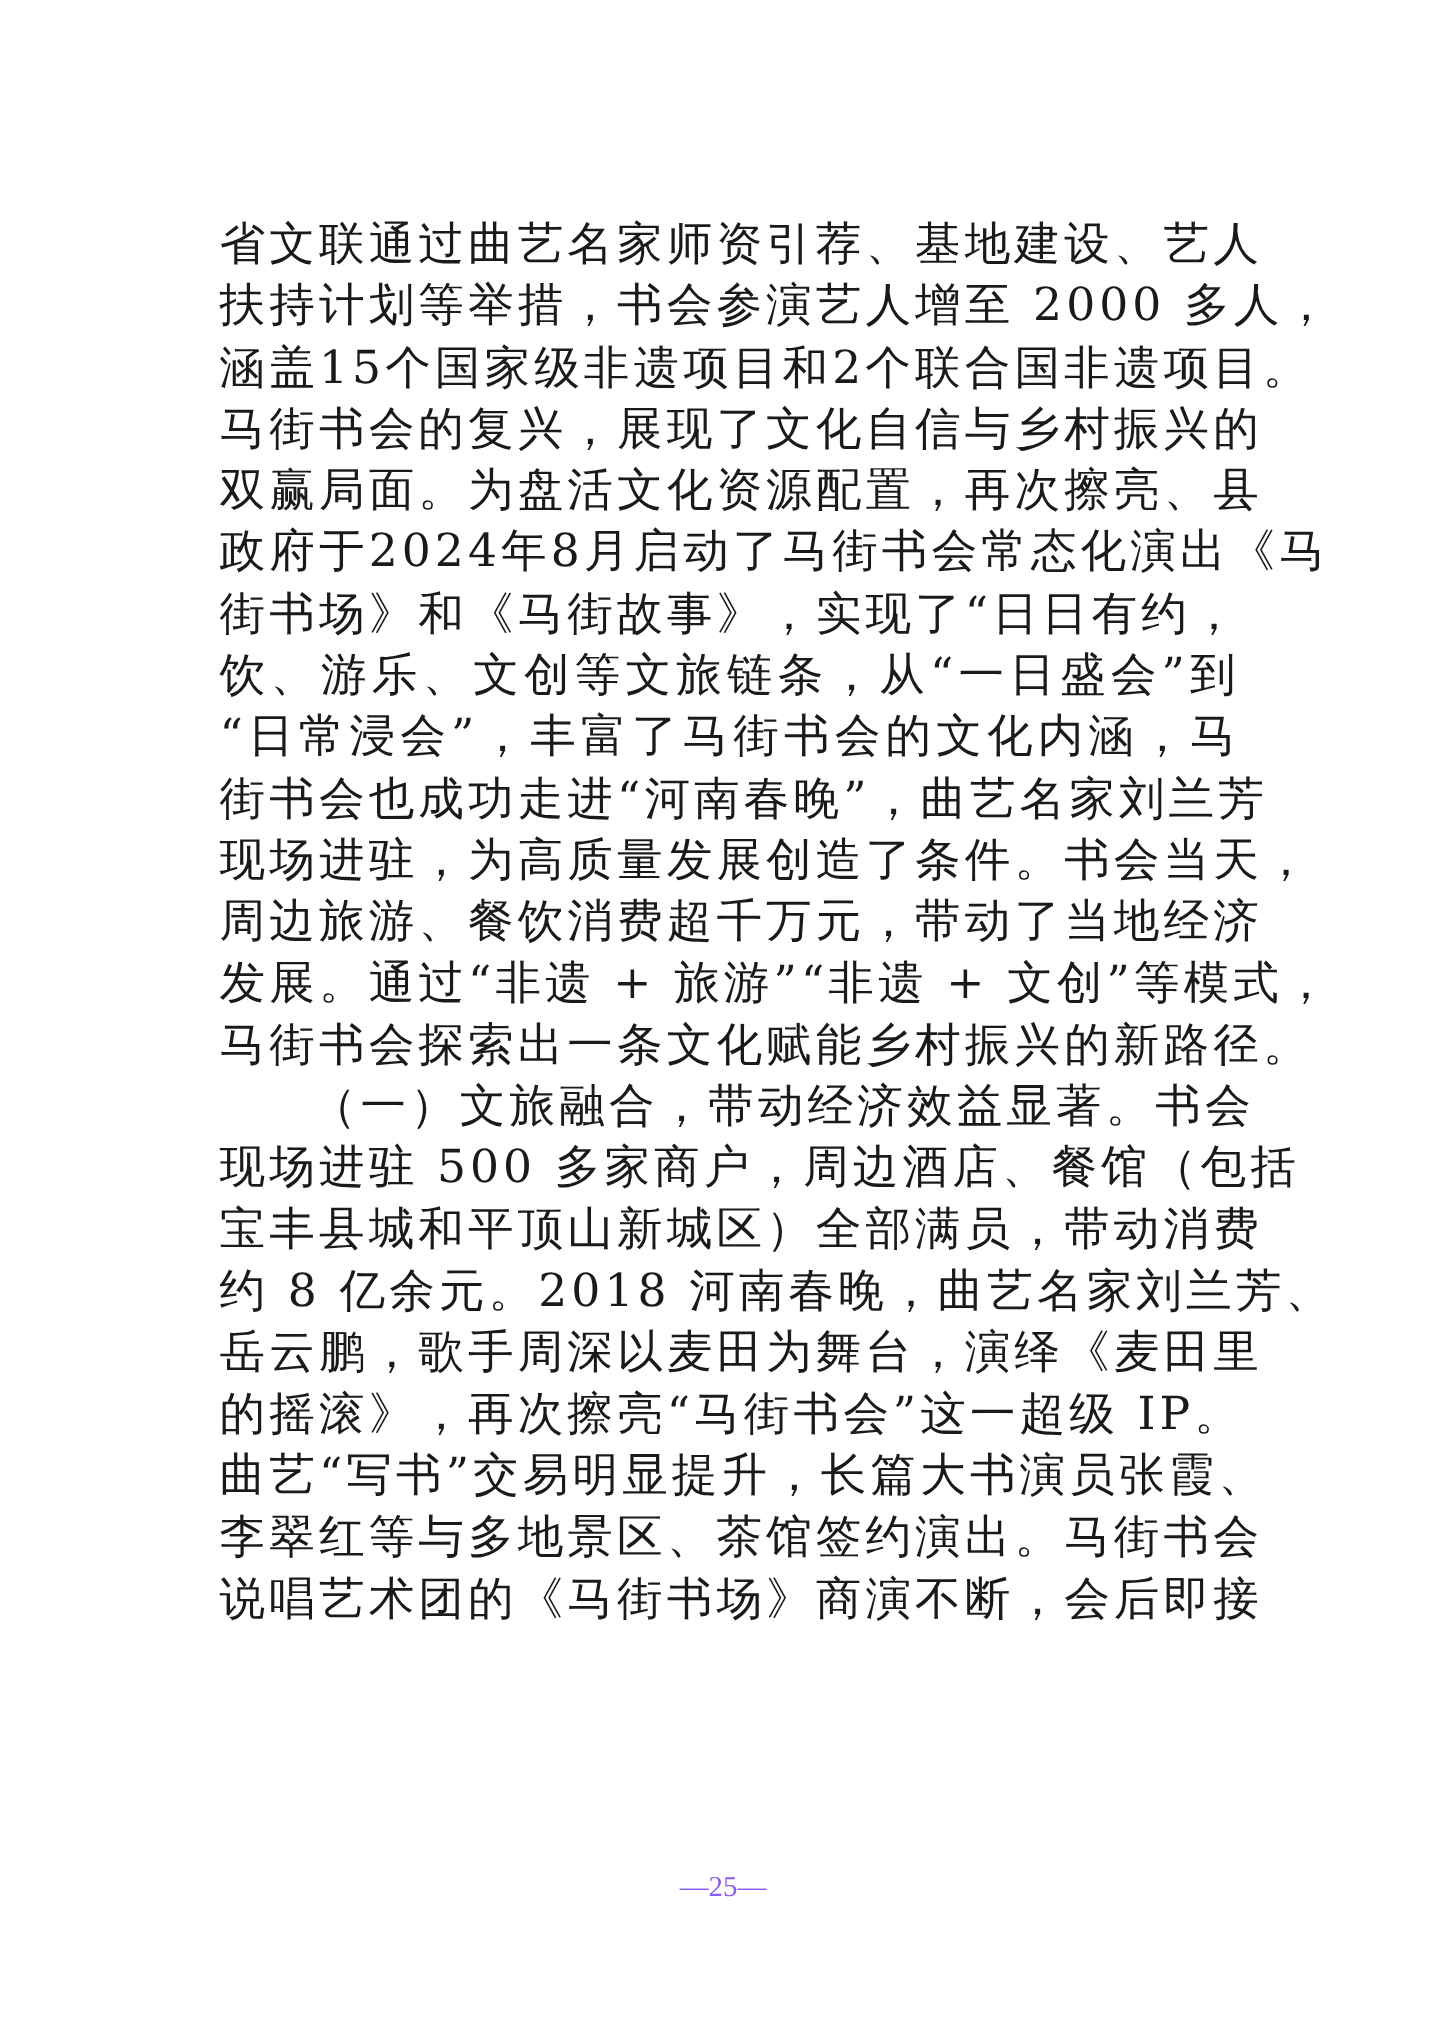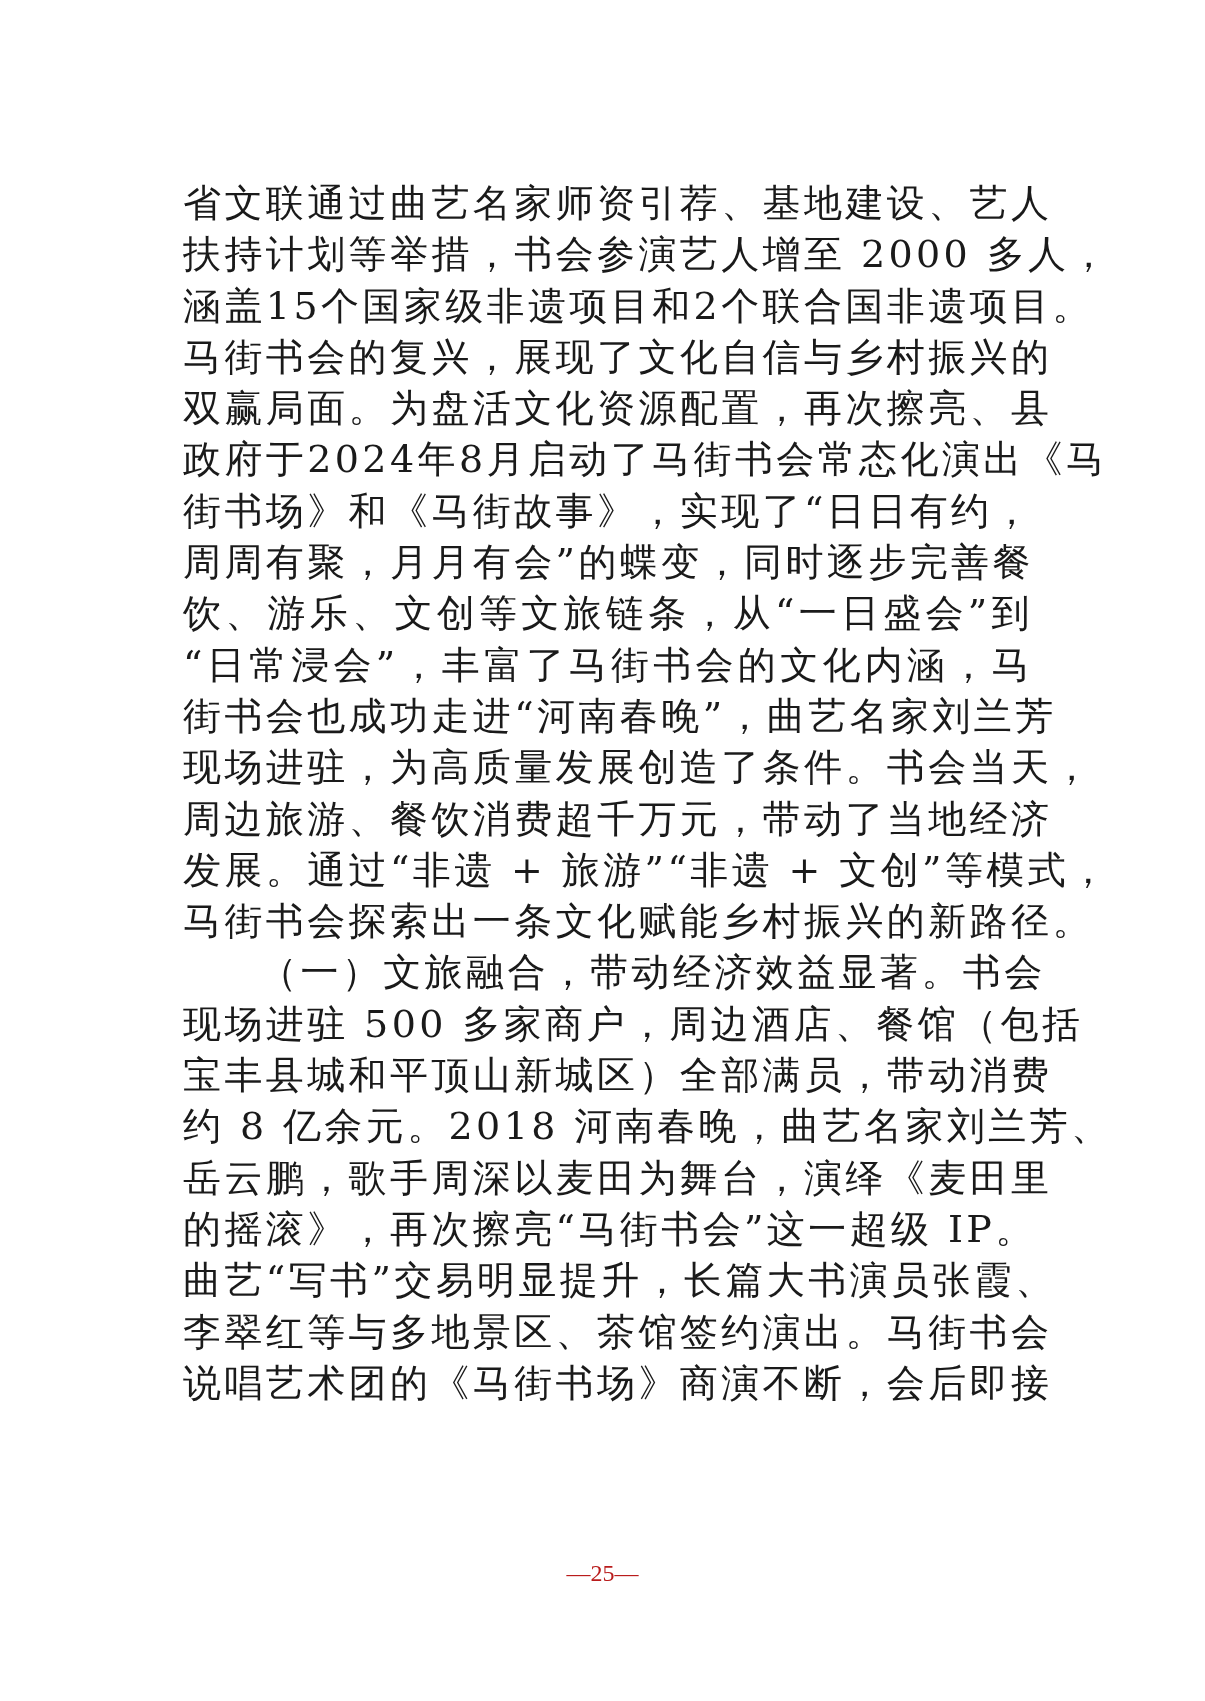--- a/index.html
+++ b/index.html
@@ -53,36 +53,35 @@
     width: 774px;
   }
   .page-number {
     position: absolute;
     left: 0;
     width: 1205px;
     top: 1560px;
     text-align: center;
     font-family: "Liberation Serif", "DejaVu Serif", serif;
     font-size: 24px;
-    color: #b91c1c;
+    color: #8b5cf6;
   }
 </style>
 </head>
 <body>
 
 <div class="page">
   <div class="body-text">
     <div class="line">省文联通过曲艺名家师资引荐、基地建设、艺人</div>
     <div class="line">扶持计划等举措，书会参演艺人增至 2000 多人，</div>
     <div class="line">涵盖15个国家级非遗项目和2个联合国非遗项目。</div>
     <div class="line">马街书会的复兴，展现了文化自信与乡村振兴的</div>
     <div class="line">双赢局面。为盘活文化资源配置，再次擦亮、县</div>
     <div class="line">政府于2024年8月启动了马街书会常态化演出《马</div>
     <div class="line">街书场》和《马街故事》，实现了“日日有约，</div>
-    <div class="line">周周有聚，月月有会”的蝶变，同时逐步完善餐</div>
     <div class="line">饮、游乐、文创等文旅链条，从“一日盛会”到</div>
     <div class="line">“日常浸会”，丰富了马街书会的文化内涵，马</div>
     <div class="line">街书会也成功走进“河南春晚”，曲艺名家刘兰芳</div>
     <div class="line">现场进驻，为高质量发展创造了条件。书会当天，</div>
     <div class="line">周边旅游、餐饮消费超千万元，带动了当地经济</div>
     <div class="line">发展。通过“非遗 + 旅游”“非遗 + 文创”等模式，</div>
     <div class="line">马街书会探索出一条文化赋能乡村振兴的新路径。</div>
 
 
     <div class="line indent">（一）文旅融合，带动经济效益显著。书会</div>

